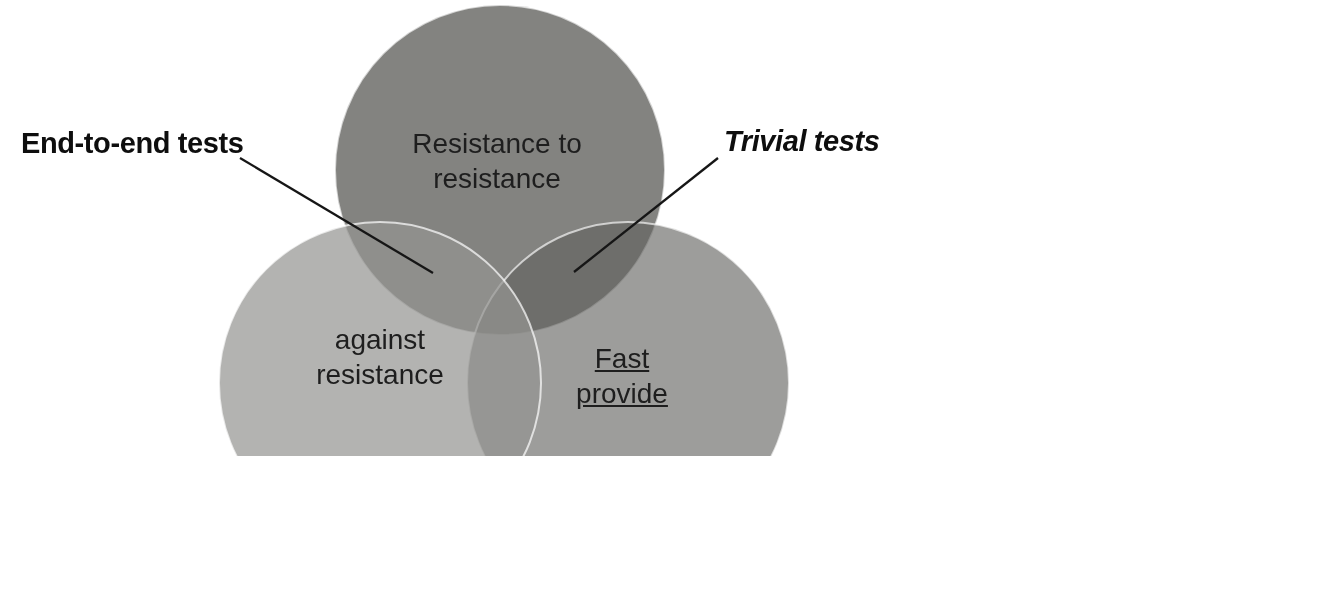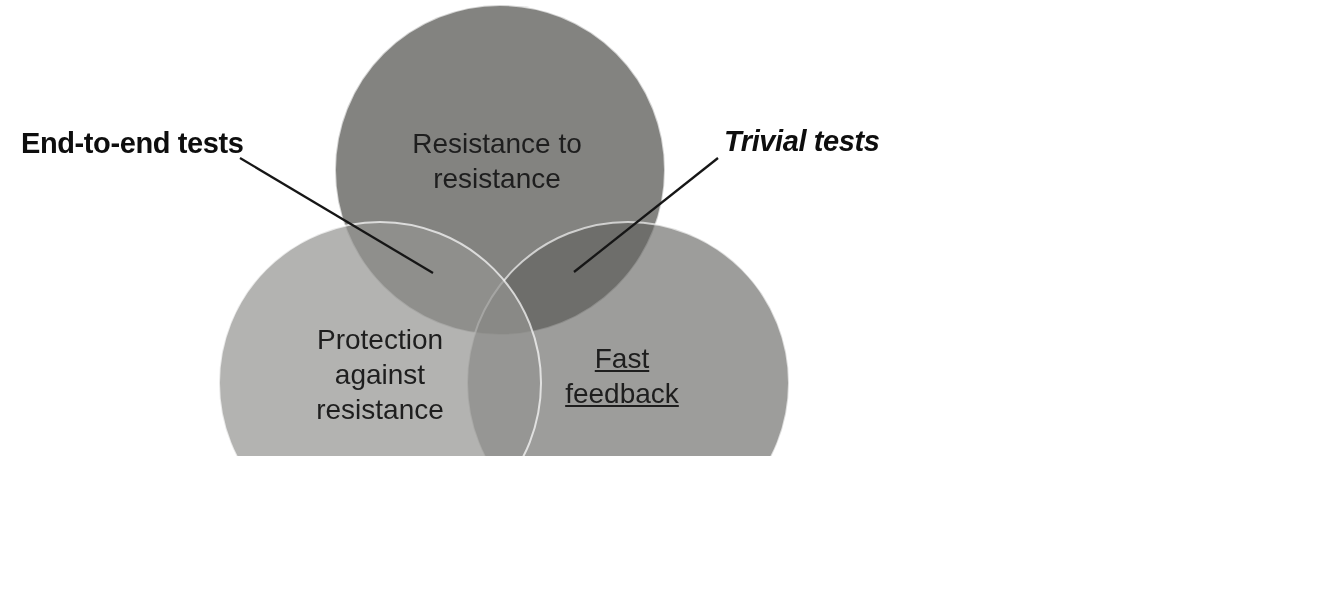--- a/index.html
+++ b/index.html
@@ -70,24 +70,23 @@
   <div class="callout-label callout-e2e">End-to-end tests</div>
 
   <div class="callout-label callout-trivial">Trivial tests</div>
 
   <div class="circle-label label-resistance">
     <span>Resistance to</span>
     <span>resistance</span>
   </div>
 
   <div class="circle-label label-protection">
-    <span>Protection</span>
     <span>against</span>
     <span>resistance</span>
   </div>
 
   <div class="circle-label label-fast">
     <span>Fast</span>
-    <span>feedback</span>
+    <span>provide</span>
   </div>
 
 
 </div>
 
 </body></html>

